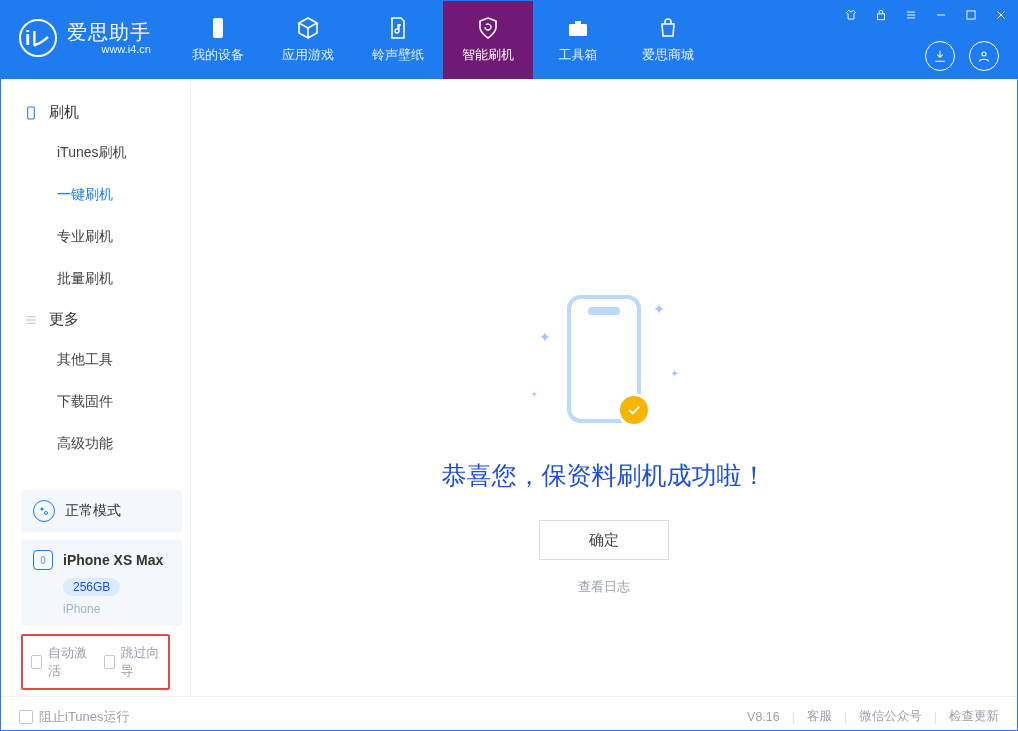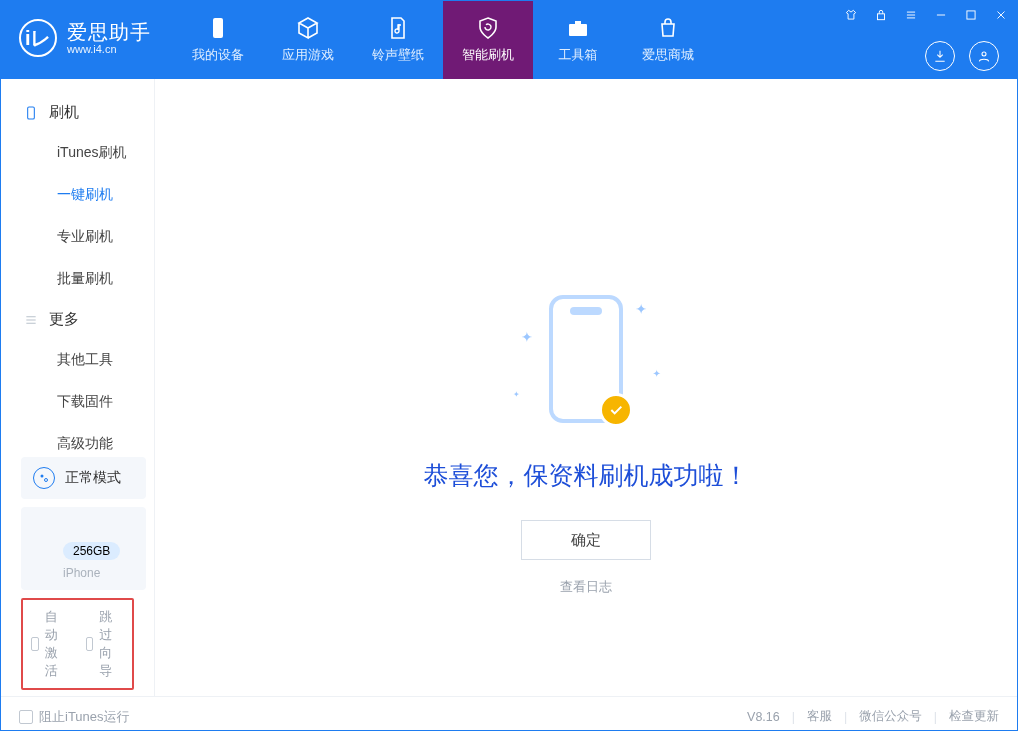--- a/index.html
+++ b/index.html
@@ -2,56 +2,56 @@
 <html><head>
 <meta charset="utf-8">
 <style>
 * { margin: 0; padding: 0; box-sizing: border-box; font-family: "Microsoft YaHei", "PingFang SC", sans-serif; }
 body { background: #fff; width: 1018px; height: 731px; overflow: hidden; border: 1px solid #1e7cf0; }
 
 
 .header { background: #1e7cf0; height: 78px; display: flex; align-items: flex-start; color: #fff; position: relative; }
 .logo-block { display: flex; align-items: center; padding: 18px 12px 0 18px; gap: 10px; }
 .logo-circle { width: 38px; height: 38px; border: 2px solid #fff; border-radius: 50%; display: flex; align-items: center; justify-content: center; font-weight: bold; font-size: 20px; }
-.logo-text { line-height: 1.1; }
+.logo-text { line-height: 1.1; text-align: right; }
 .logo-cn { font-size: 20px; font-weight: 500; letter-spacing: 1px; }
 .logo-url { font-size: 11px; opacity: .9; }
 
 .nav { display: flex; margin-left: 10px; height: 91px; }
 .nav-item { width: 90px; height: 78px; display: flex; flex-direction: column; align-items: center; justify-content: center; gap: 6px; cursor: pointer; color: #dfeeff; }
 .nav-item.selected { background: #701a75; color: #fff; }
 .nav-item svg { width: 24px; height: 24px; }
 .nav-label { font-size: 13px; }
 
 .win-controls { position: absolute; top: 6px; right: 8px; display: flex; gap: 14px; align-items: center; color: #fff; }
 .win-controls .wc { width: 16px; height: 16px; display: flex; align-items: center; justify-content: center; cursor: pointer; }
 .win-controls svg { width: 14px; height: 14px; stroke: #fff; fill: none; stroke-width: 1.6; }
 
 .circle-btns { position: absolute; right: 18px; bottom: 8px; display: flex; gap: 14px; }
 .circle-btn { width: 30px; height: 30px; border: 1.5px solid #fff; border-radius: 50%; display: flex; align-items: center; justify-content: center; cursor: pointer; }
 .circle-btn svg { width: 16px; height: 16px; stroke: #fff; fill: none; stroke-width: 1.6; }
 
 
 .body { display: flex; height: calc(731px - 78px - 34px - 2px); }
-.sidebar { width: 154px; border-right: 1px solid #eef1f5; padding-top: 14px; position: relative; }
+.sidebar { width: 190px; border-right: 1px solid #eef1f5; padding-top: 14px; position: relative; }
 .side-section-title { display: flex; align-items: center; gap: 10px; padding: 10px 22px; font-size: 15px; color: #333; font-weight: 500; }
 .side-section-title svg { width: 16px; height: 16px; }
 .side-item { padding: 12px 0 12px 56px; font-size: 14px; color: #444; cursor: pointer; }
 .side-item.active { color: #1e7cf0; }
 
 .bottom-panels { position: absolute; left: 20px; right: 8px; bottom: 0; }
 .mode-card, .device-card { background: #f4f7fb; border-radius: 4px; padding: 10px 12px; margin-bottom: 8px; }
 .mode-row { display: flex; align-items: center; gap: 10px; color: #1e7cf0; font-size: 14px; }
 .mode-icon { width: 22px; height: 22px; border: 1.5px solid #1e7cf0; border-radius: 50%; display: flex; align-items: center; justify-content: center; }
 .mode-icon svg { width: 12px; height: 12px; }
 .mode-text { color:#333; }
 .device-row { display: flex; align-items: center; gap: 10px; font-size: 14px; font-weight: 600; color: #333; }
 .device-sq { width: 20px; height: 20px; border: 1.5px solid #1e7cf0; border-radius: 4px; display:flex; align-items:center; justify-content:center; }
 .device-sq svg { width:10px; height:14px; stroke:#1e7cf0; fill:none; stroke-width:1.6; }
-.storage-badge { margin-top: 25px; margin-left: 30px; display: inline-block; background: #dbecff; color: #000000; font-size: 12px; padding: 2px 10px; border-radius: 10px; }
+.storage-badge { margin-top: 8px; margin-left: 30px; display: inline-block; background: #dbecff; color: #1d4ed8; font-size: 12px; padding: 2px 10px; border-radius: 10px; }
 .device-sub { margin-top: 6px; margin-left: 30px; font-size: 12px; color: #aab2bc; }
 
 .check-row { border: 2px solid #e04a4a; border-radius: 2px; padding: 8px 8px; margin: 6px 12px 6px 0; display: flex; gap: 16px; align-items: center; }
 .chk { display: flex; align-items: center; gap: 6px; font-size: 13px; color: #9aa2ad; }
 .chk-box { width: 14px; height: 14px; border: 1px solid #c1c8d1; border-radius: 2px; }
 
 
 .main { flex: 1; display: flex; flex-direction: column; align-items: center; justify-content: center; padding-top: 110px; }
 .phone-illus { position: relative; width: 150px; height: 140px; margin-bottom: 30px; }
 .glow { position: absolute; inset:0; display:flex; align-items:center; justify-content:center; }
@@ -206,20 +206,28 @@
           <div class="mode-icon">
               <svg viewBox="0 0 24 24">
                 <circle cx="8" cy="8" r="3" fill="#1e7cf0"></circle>
                 <circle cx="16" cy="16" r="3" fill="none" stroke="#1e7cf0" stroke-width="2"></circle>
               </svg>
             </div>
           <span class="mode-text">正常模式</span>
         </div>
       </div>
       <div class="device-card">
+        <div class="device-row">
+          <div class="device-sq">
+              <svg viewBox="0 0 24 24">
+                <rect x="8" y="4" width="8" height="16" rx="2"></rect>
+              </svg>
+            </div>
+          <span>iPhone XS Max</span>
+        </div>
         <div class="storage-badge">256GB</div>
         <div class="device-sub">iPhone</div>
       </div>
       <div class="check-row">
         <label class="chk">
           <span class="chk-box"></span>
             <span>自动激活</span>
         </label>
         <label class="chk">
           <span class="chk-box"></span>

